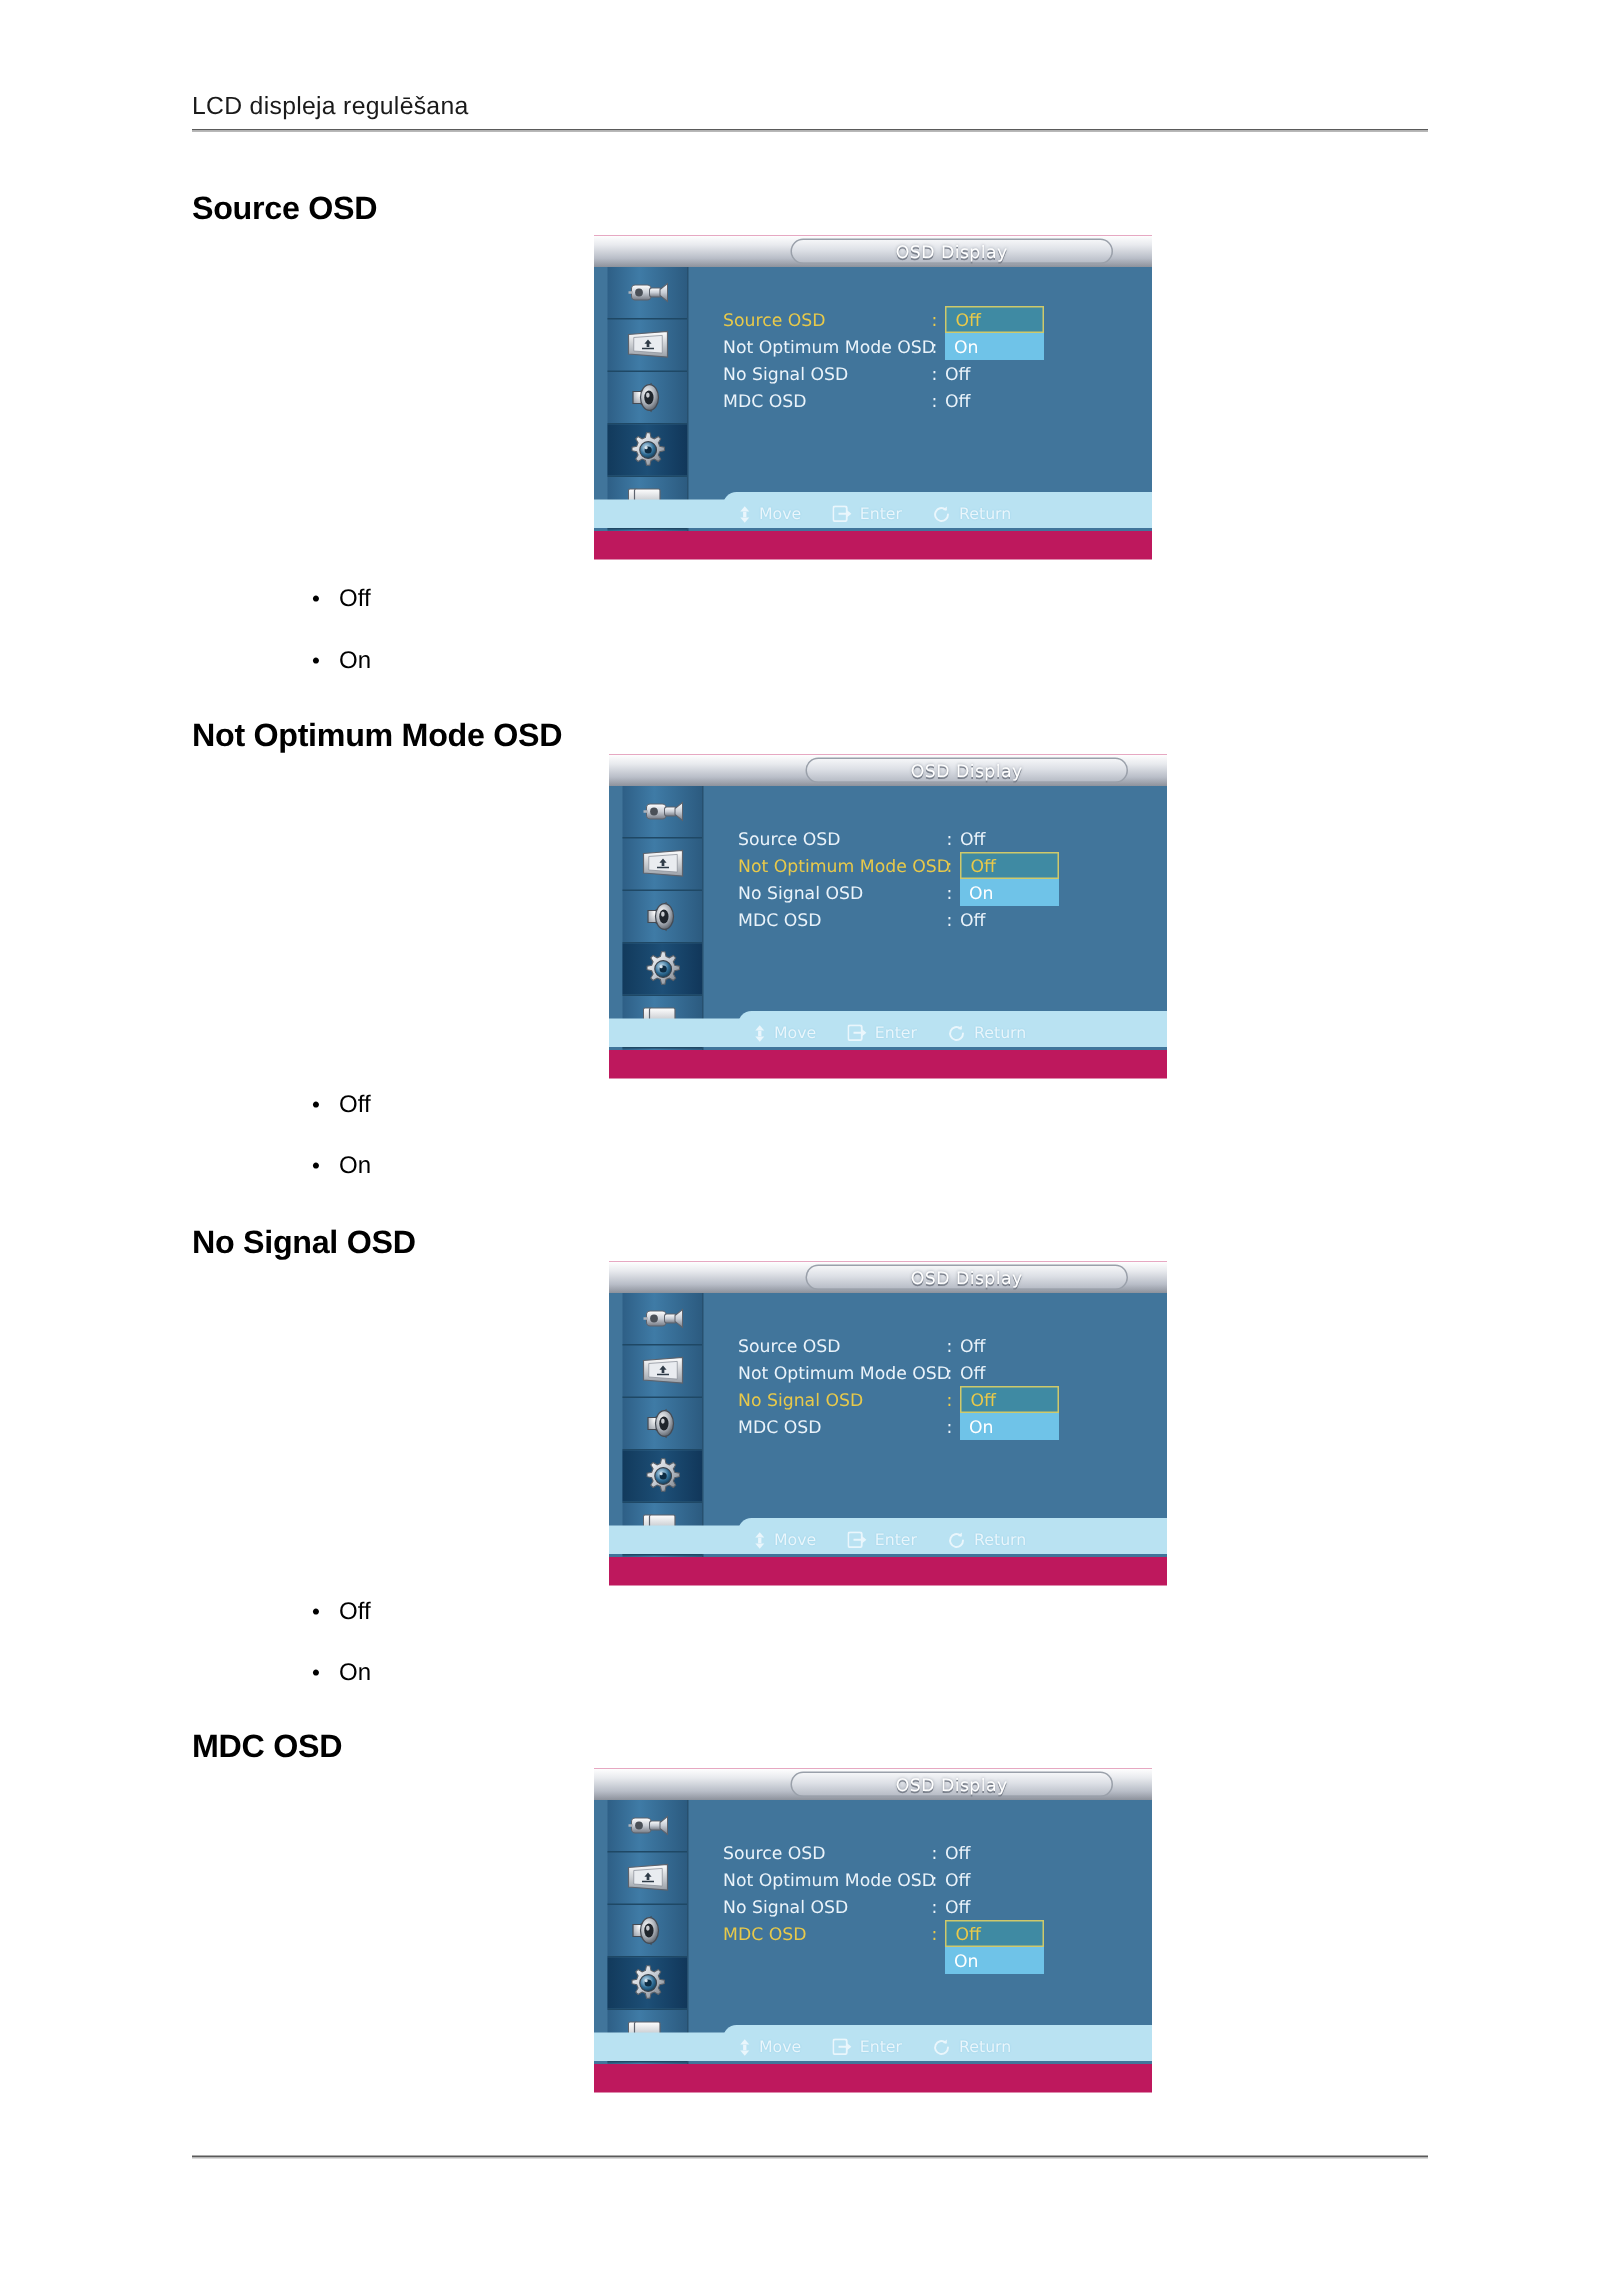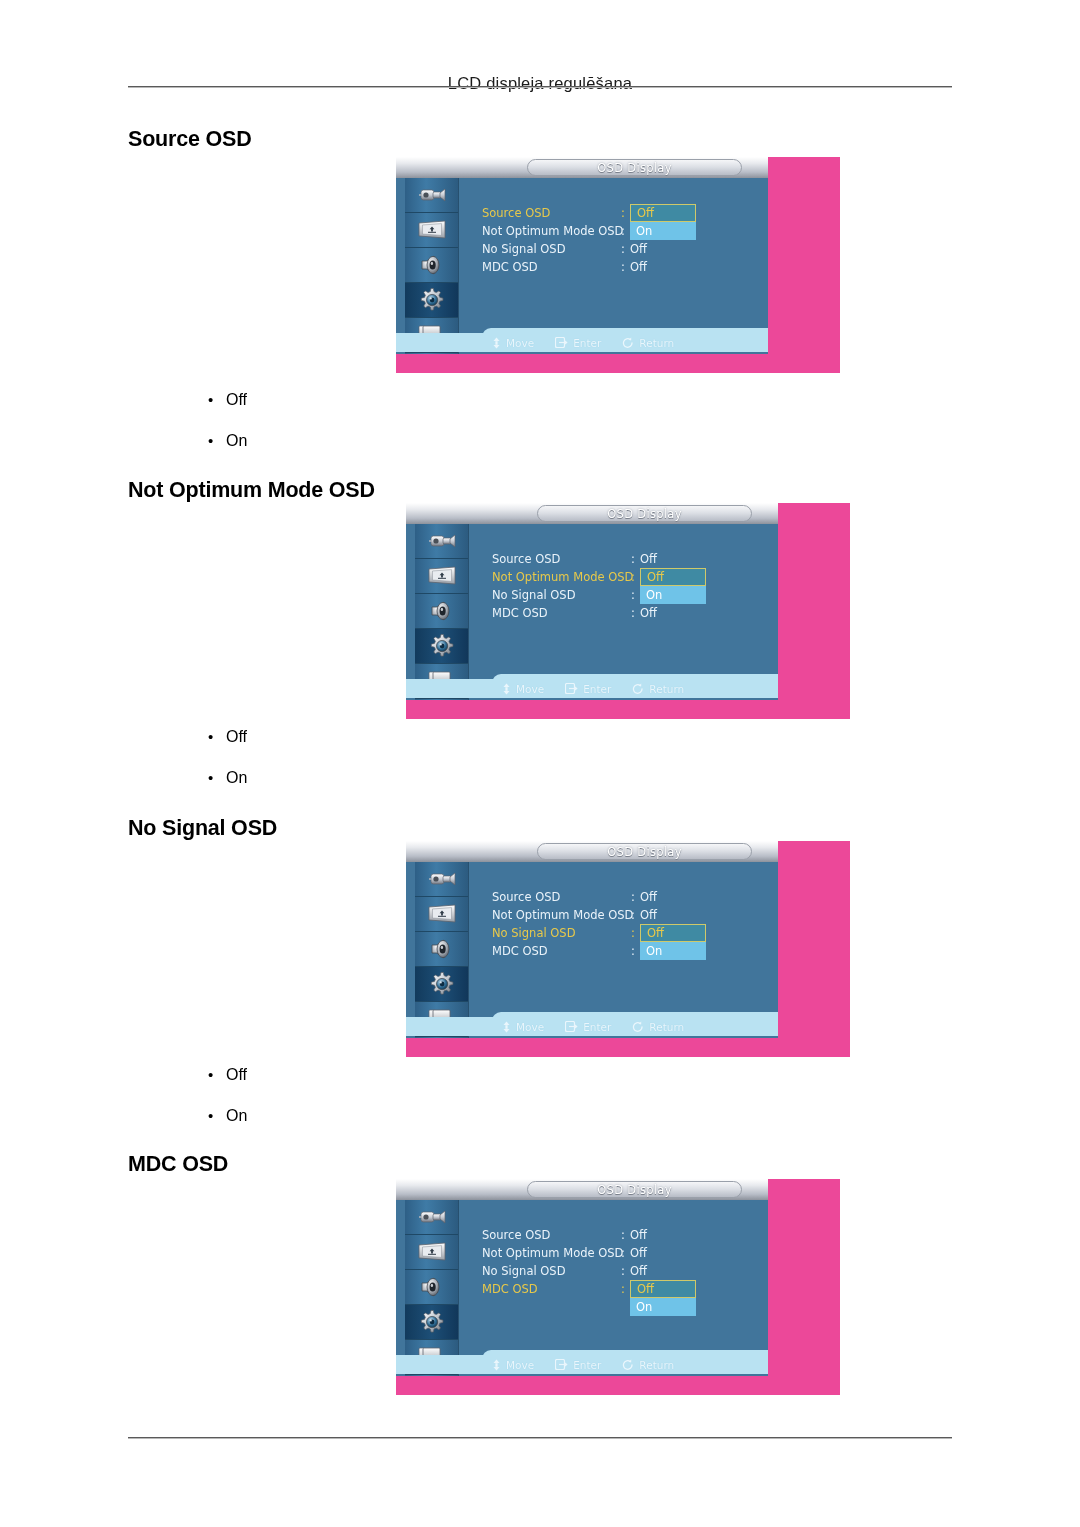--- a/index.html
+++ b/index.html
@@ -12,23 +12,23 @@
     height: 1527px;
     position: relative;
     font-family: "Liberation Sans", sans-serif;
     overflow: hidden;
   }
 
   
   .page-header {
     position: absolute;
     left: 128px;
-    top: 74px;
+    top: 62px;
     width: 824px;
-    text-align: center;
+    text-align: left;
   }
   .page-header .hdr-text {
     font-size: 16.5px;
     color: #1a1a1a;
     letter-spacing: 0.2px;
   }
   .rule {
     position: absolute;
     left: 128px;
     width: 824px;
@@ -67,23 +67,23 @@
     line-height: 1;
   }
   .bullet-label {
     font-size: 16px;
     color: #000;
   }
 
   
   .osd {
     position: absolute;
-    width: 444px;
+    width: 372px;
     height: 216px;
-    background: #ec4899;
+    background: #be185d;
     box-sizing: border-box;
     overflow: hidden;
     font-family: "DejaVu Sans", sans-serif;
   }
   .osd-titlebar {
     position: absolute;
     left: 0; top: 0;
     width: 372px;
     height: 21px;
     background: linear-gradient(to bottom,#ffffff 0%, #e8eaee 30%, #b9bec8 72%, #8d929c 100%);

